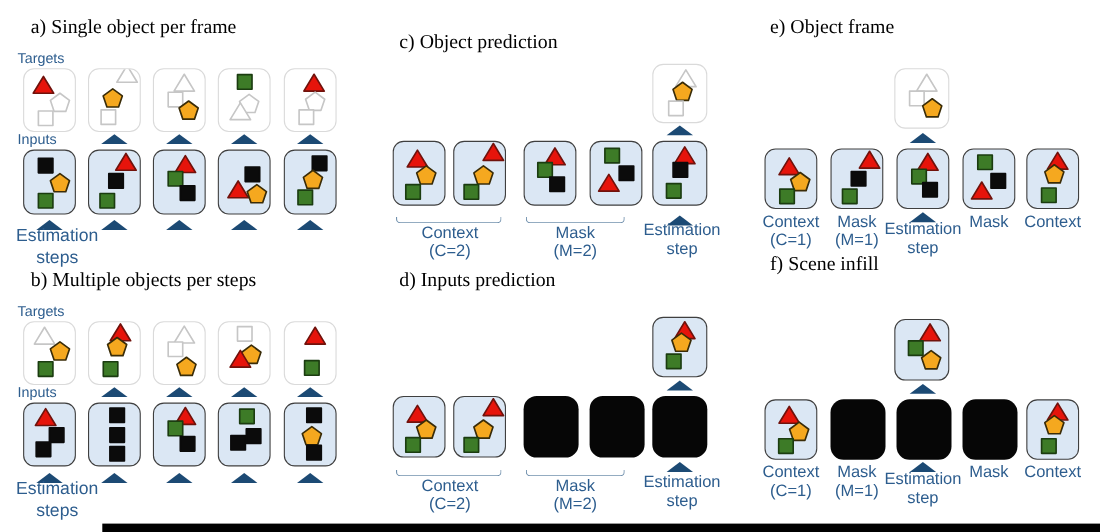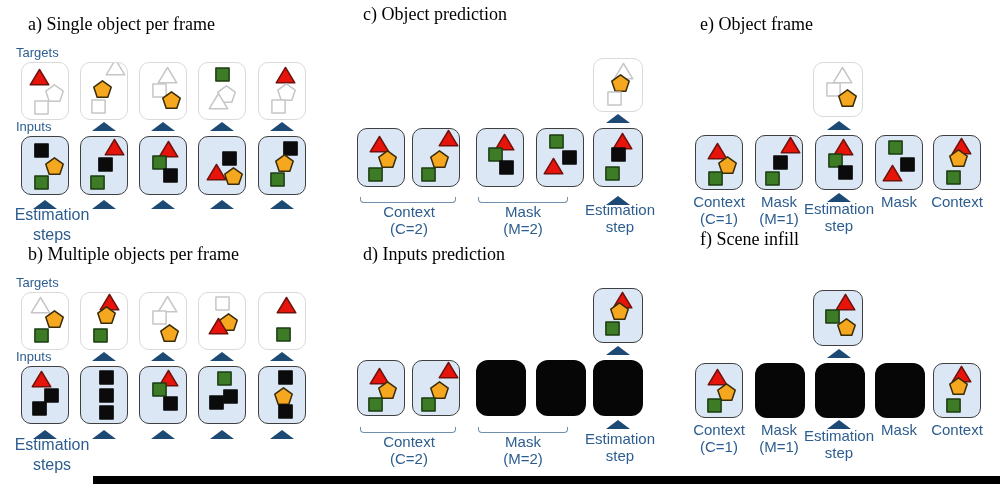--- a/index.html
+++ b/index.html
@@ -157,21 +157,21 @@
       <div class="arrow" style="left: 92px; top: 200px;"></div>
       <div class="arrow" style="left: 151px; top: 200px;"></div>
       <div class="arrow" style="left: 210px; top: 200px;"></div>
       <div class="arrow" style="left: 270px; top: 200px;"></div>
       <div class="label" style="left: 16px; top: 46px; font-size: 13px;">Targets</div>
       <div class="label" style="left: 16px; top: 120px; font-size: 13px;">Inputs</div>
       <div class="label center" style="left: 52px; top: 207px; font-size: 16px;">Estimation</div>
       <div class="label center" style="left: 52px; top: 227px; font-size: 16px;">steps</div>
     </div>
     <div class="panel">
-      <div class="panel-title" style="left: 28px; top: 244px;">b) Multiple objects per frame</div>
+      <div class="panel-title" style="left: 28px; top: 244px;">b) Multiple objects per steps</div>
       <div class="frame target" style="left: 21px; top: 292px; width: 48px; height: 58px;">
         <svg viewBox="0 0 21 18" width="21" height="18" class="shape" style="left: 7.68px; top: 2.9px;">
           <polygon points="10.5,1.5 19.8,16.8 1.2,16.8" fill="#ffffff" stroke="#c6c6c6" stroke-width="1.5" stroke-linejoin="round"></polygon>
         </svg>
         <svg viewBox="0 0 19 18" width="19" height="18" class="shape" style="left: 23.04px; top: 17.4px;">
           <polygon points="9.5,0.8 18.2,7.2 14.8,17.3 4.2,17.3 0.8,7.2" fill="#f5a81f" stroke="#3a2c08" stroke-width="1.5" stroke-linejoin="round"></polygon>
         </svg>
         <svg viewBox="0 0 15 15" width="15" height="15" class="shape" style="left: 11.52px; top: 34.8px;">
           <polygon points="0.9,0.9 14.1,0.9 14.1,14.1 0.9,14.1" fill="#3d7b27" stroke="#1b3c10" stroke-width="1.5" stroke-linejoin="round"></polygon>
         </svg>
@@ -280,21 +280,21 @@
       <div class="arrow" style="left: 92px; top: 430px;"></div>
       <div class="arrow" style="left: 151px; top: 430px;"></div>
       <div class="arrow" style="left: 210px; top: 430px;"></div>
       <div class="arrow" style="left: 270px; top: 430px;"></div>
       <div class="label" style="left: 16px; top: 276px; font-size: 13px;">Targets</div>
       <div class="label" style="left: 16px; top: 350px; font-size: 13px;">Inputs</div>
       <div class="label center" style="left: 52px; top: 437px; font-size: 16px;">Estimation</div>
       <div class="label center" style="left: 52px; top: 457px; font-size: 16px;">steps</div>
     </div>
     <div class="panel">
-      <div class="panel-title" style="left: 363px; top: 4px;">c) Object prediction</div>
+      <div class="panel-title" style="left: 363px; top: 28px;">c) Object prediction</div>
       <div class="frame target" style="left: 593px; top: 58px; width: 50px; height: 54px;">
         <svg viewBox="0 0 21 18" width="21" height="18" class="shape" style="left: 19px; top: 2.7px;">
           <polygon points="10.5,1.5 19.8,16.8 1.2,16.8" fill="#ffffff" stroke="#c6c6c6" stroke-width="1.5" stroke-linejoin="round"></polygon>
         </svg>
         <svg viewBox="0 0 19 18" width="19" height="18" class="shape" style="left: 17px; top: 15.12px;">
           <polygon points="9.5,0.8 18.2,7.2 14.8,17.3 4.2,17.3 0.8,7.2" fill="#f5a81f" stroke="#3a2c08" stroke-width="1.5" stroke-linejoin="round"></polygon>
         </svg>
         <svg viewBox="0 0 15 15" width="15" height="15" class="shape" style="left: 13px; top: 32.4px;">
           <polygon points="0.9,0.9 14.1,0.9 14.1,14.1 0.9,14.1" fill="#ffffff" stroke="#c6c6c6" stroke-width="1.5" stroke-linejoin="round"></polygon>
         </svg>

